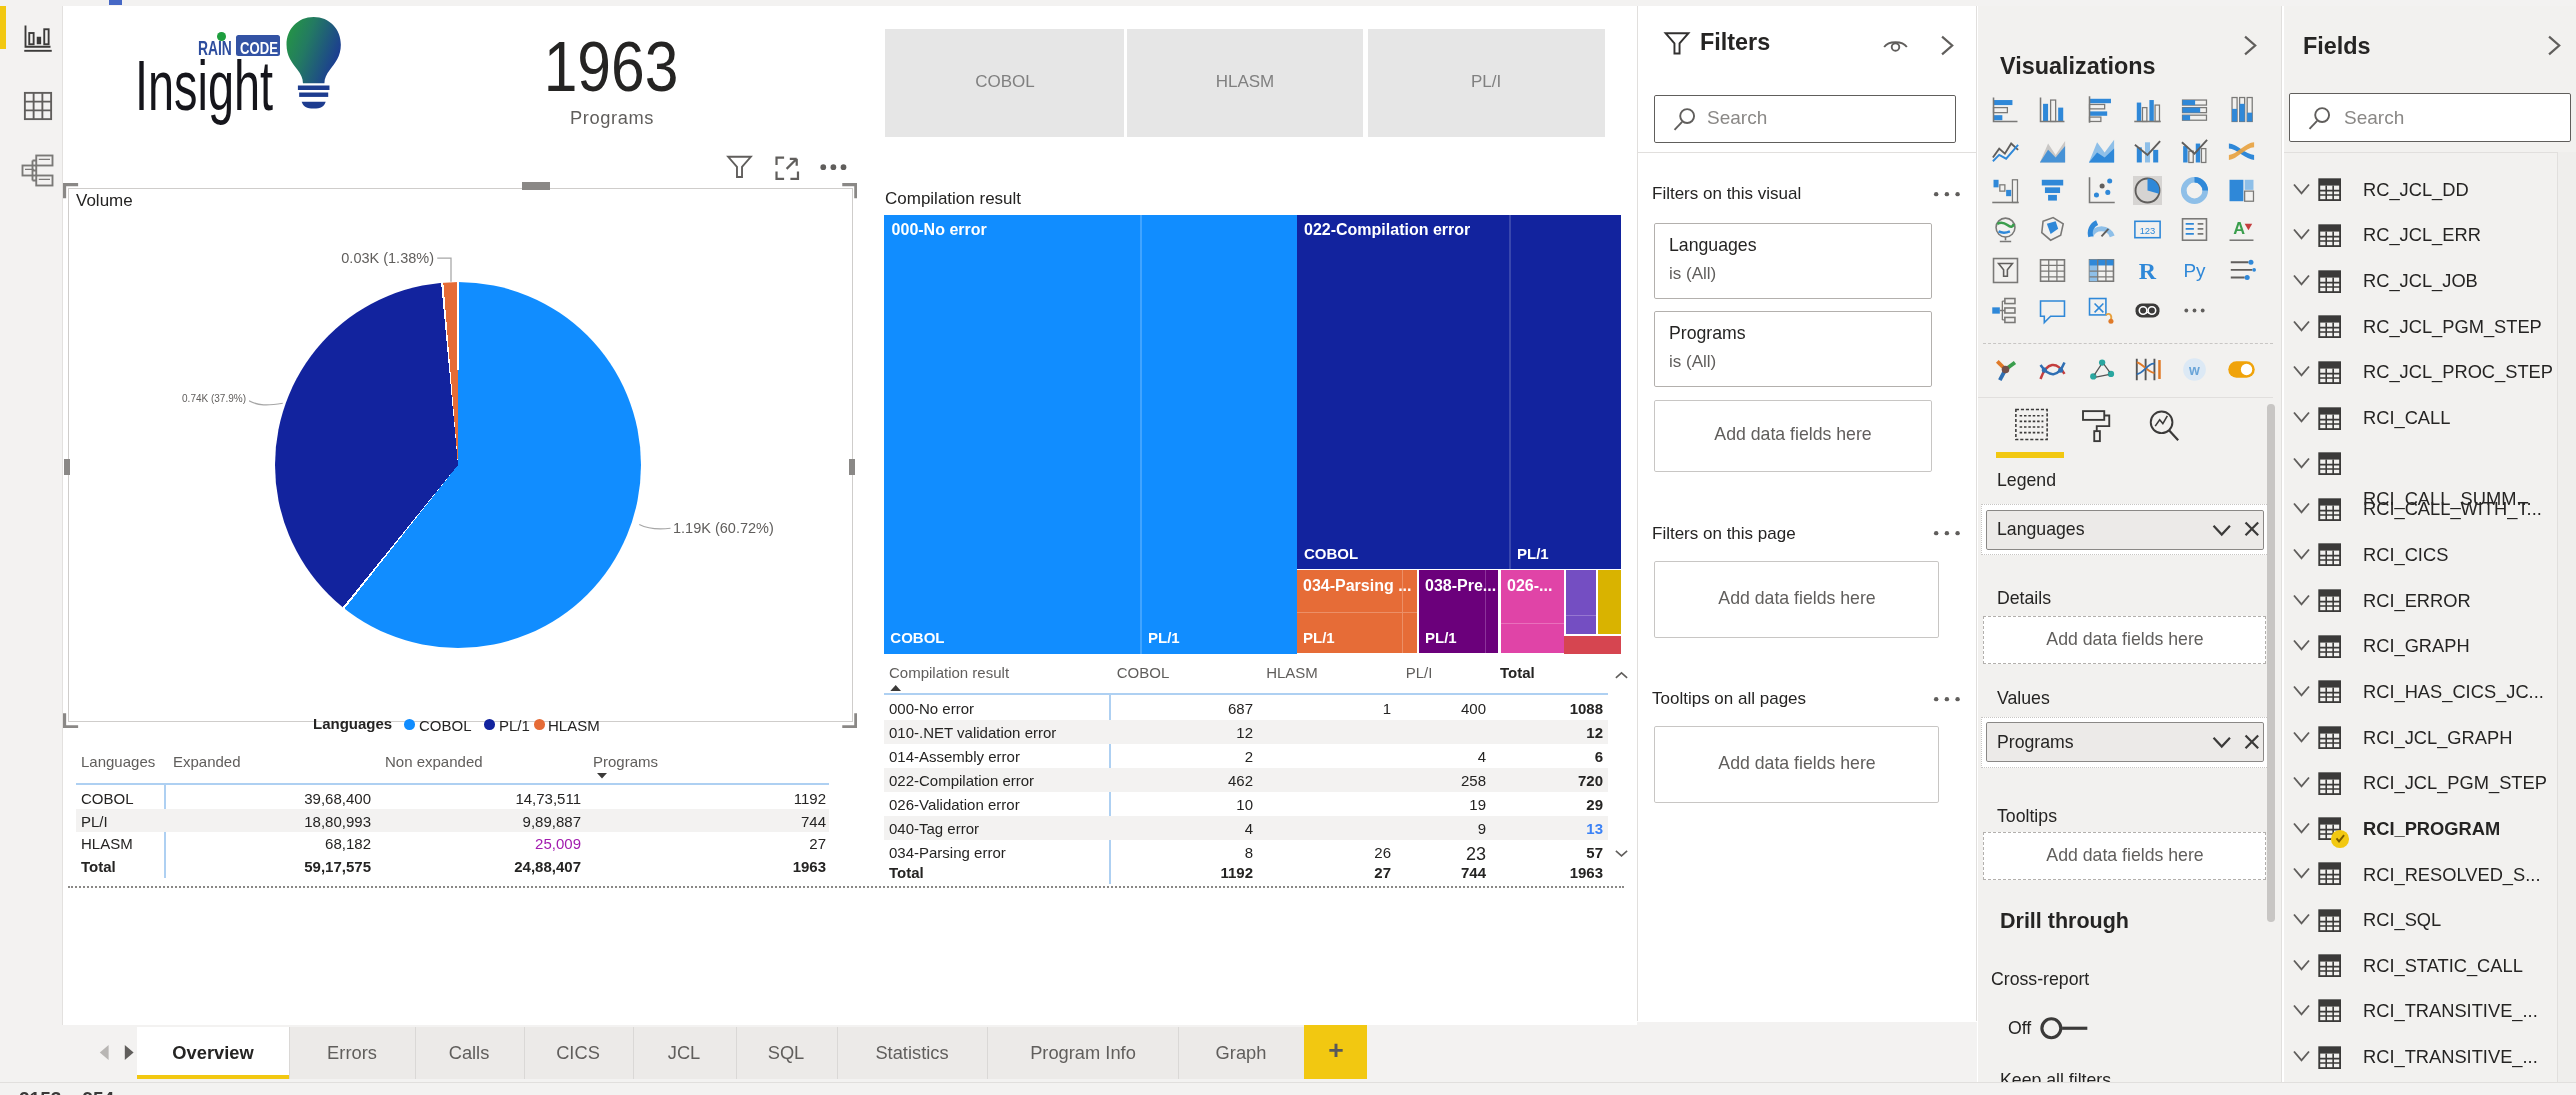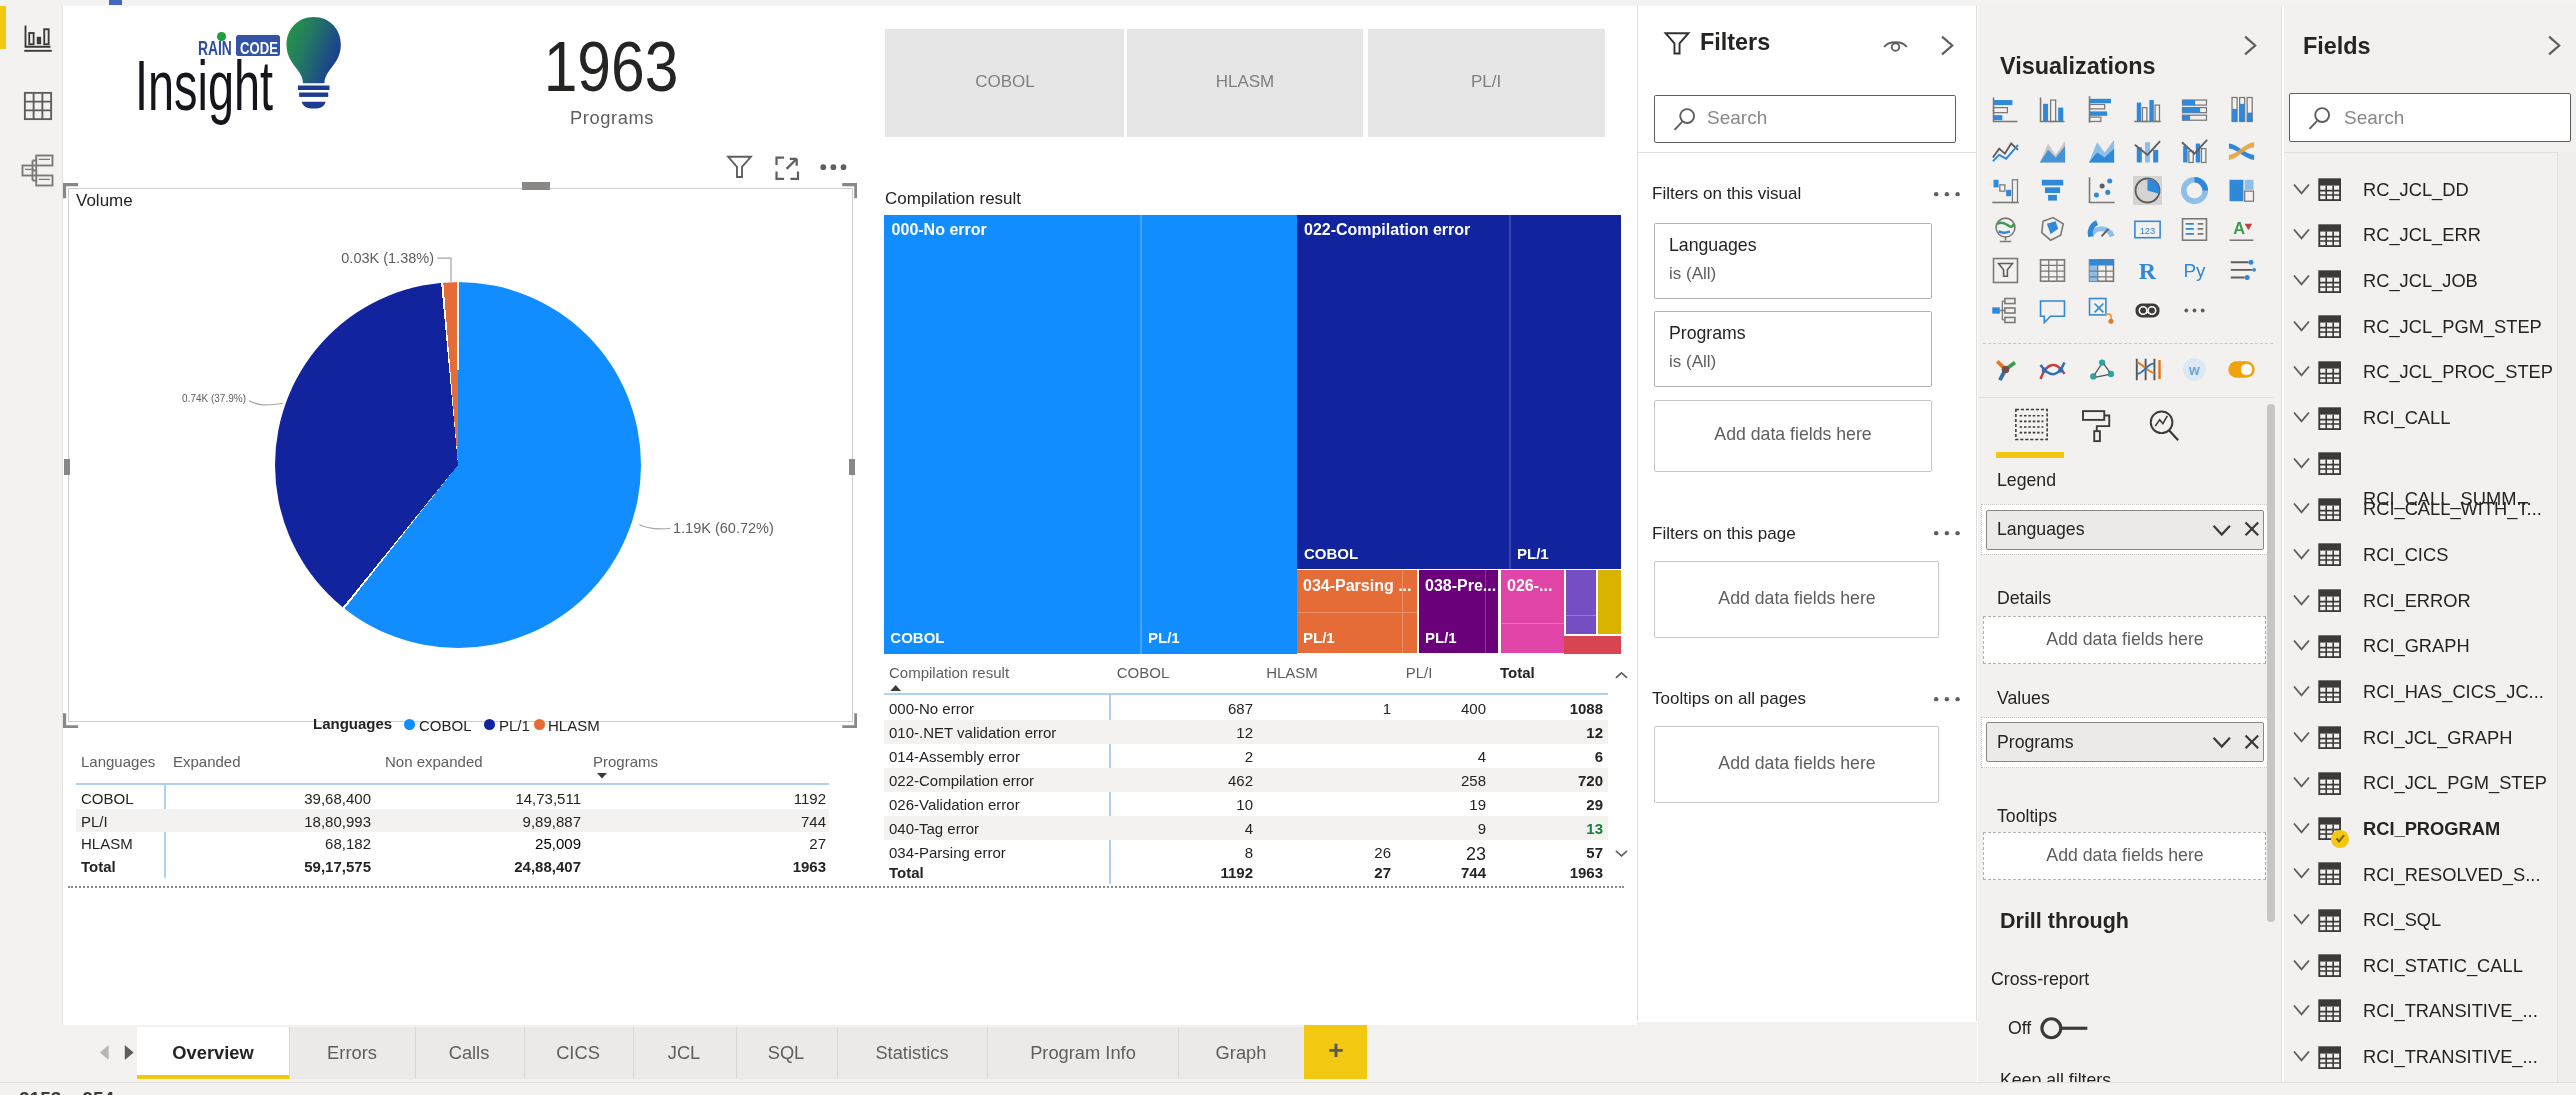--- a/index.html
+++ b/index.html
@@ -134,21 +134,21 @@
 <div class="t" style="left:81px;top:790px;font-size:15px;color:#252423;">COBOL</div>
 <div class="t" style="left:371px;top:790px;transform:translateX(-100%);font-size:15px;color:#252423;">39,68,400</div>
 <div class="t" style="left:581px;top:790px;transform:translateX(-100%);font-size:15px;color:#252423;">14,73,511</div>
 <div class="t" style="left:826px;top:790px;transform:translateX(-100%);font-size:15px;color:#252423;">1192</div>
 <div class="t" style="left:81px;top:813px;font-size:15px;color:#252423;">PL/I</div>
 <div class="t" style="left:371px;top:813px;transform:translateX(-100%);font-size:15px;color:#252423;">18,80,993</div>
 <div class="t" style="left:581px;top:813px;transform:translateX(-100%);font-size:15px;color:#252423;">9,89,887</div>
 <div class="t" style="left:826px;top:813px;transform:translateX(-100%);font-size:15px;color:#252423;">744</div>
 <div class="t" style="left:81px;top:835px;font-size:15px;color:#252423;">HLASM</div>
 <div class="t" style="left:371px;top:835px;transform:translateX(-100%);font-size:15px;color:#252423;">68,182</div>
-<div class="t" style="left:581px;top:835px;transform:translateX(-100%);font-size:15px;color:#000000;">25,009</div>
+<div class="t" style="left:581px;top:835px;transform:translateX(-100%);font-size:15px;color:#a21caf;">25,009</div>
 <div class="t" style="left:826px;top:835px;transform:translateX(-100%);font-size:15px;color:#252423;">27</div>
 <div class="t" style="left:81px;top:858px;font-size:15px;font-weight:bold;color:#252423;">Total</div>
 <div class="t" style="left:371px;top:858px;transform:translateX(-100%);font-size:15px;font-weight:bold;color:#252423;">59,17,575</div>
 <div class="t" style="left:581px;top:858px;transform:translateX(-100%);font-size:15px;font-weight:bold;color:#252423;">24,88,407</div>
 <div class="t" style="left:826px;top:858px;transform:translateX(-100%);font-size:15px;font-weight:bold;color:#252423;">1963</div>
 <div class="t" style="left:885px;top:189px;font-size:17px;color:#252423;">Compilation result</div>
 <div class="abs" style="left:884px;top:215px;width:737px;height:439px;background:#118DFF;">
 
   <div class="abs" style="left:413px;top:0;width:324px;height:354px;background:#12239E;"></div>
   <div class="abs" style="left:256px;top:0;width:1.9px;height:439px;background:#41a4ff;"></div>
@@ -207,21 +207,21 @@
 <div class="t" style="left:1253px;top:772px;transform:translateX(-100%);font-size:15px;color:#252423;">462</div>
 <div class="t" style="left:1486px;top:772px;transform:translateX(-100%);font-size:15px;color:#252423;">258</div>
 <div class="t" style="left:1603px;top:772px;transform:translateX(-100%);font-size:15px;font-weight:bold;color:#252423;">720</div>
 <div class="t" style="left:889px;top:796px;font-size:15px;color:#252423;">026-Validation error</div>
 <div class="t" style="left:1253px;top:796px;transform:translateX(-100%);font-size:15px;color:#252423;">10</div>
 <div class="t" style="left:1486px;top:796px;transform:translateX(-100%);font-size:15px;color:#252423;">19</div>
 <div class="t" style="left:1603px;top:796px;transform:translateX(-100%);font-size:15px;font-weight:bold;color:#252423;">29</div>
 <div class="t" style="left:889px;top:820px;font-size:15px;color:#252423;">040-Tag error</div>
 <div class="t" style="left:1253px;top:820px;transform:translateX(-100%);font-size:15px;color:#252423;">4</div>
 <div class="t" style="left:1486px;top:820px;transform:translateX(-100%);font-size:15px;color:#252423;">9</div>
-<div class="t" style="left:1603px;top:820px;transform:translateX(-100%);font-size:15px;font-weight:bold;color:#15803d;">13</div>
+<div class="t" style="left:1603px;top:820px;transform:translateX(-100%);font-size:15px;font-weight:bold;color:#3b82f6;">13</div>
 <div class="t" style="left:889px;top:844px;font-size:15px;color:#252423;">034-Parsing error</div>
 <div class="t" style="left:1253px;top:844px;transform:translateX(-100%);font-size:15px;color:#252423;">8</div>
 <div class="t" style="left:1391px;top:844px;transform:translateX(-100%);font-size:15px;color:#252423;">26</div>
 <div class="t" style="left:1486px;top:844px;transform:translateX(-100%);font-size:18px;color:#252423;">23</div>
 <div class="t" style="left:1603px;top:844px;transform:translateX(-100%);font-size:15px;font-weight:bold;color:#252423;">57</div>
 <div class="t" style="left:889px;top:864px;font-size:15px;font-weight:bold;color:#252423;">Total</div>
 <div class="t" style="left:1253px;top:864px;transform:translateX(-100%);font-size:15px;font-weight:bold;color:#252423;">1192</div>
 <div class="t" style="left:1391px;top:864px;transform:translateX(-100%);font-size:15px;font-weight:bold;color:#252423;">27</div>
 <div class="t" style="left:1486px;top:864px;transform:translateX(-100%);font-size:15px;font-weight:bold;color:#252423;">744</div>
 <div class="t" style="left:1603px;top:864px;transform:translateX(-100%);font-size:15px;font-weight:bold;color:#252423;">1963</div>

